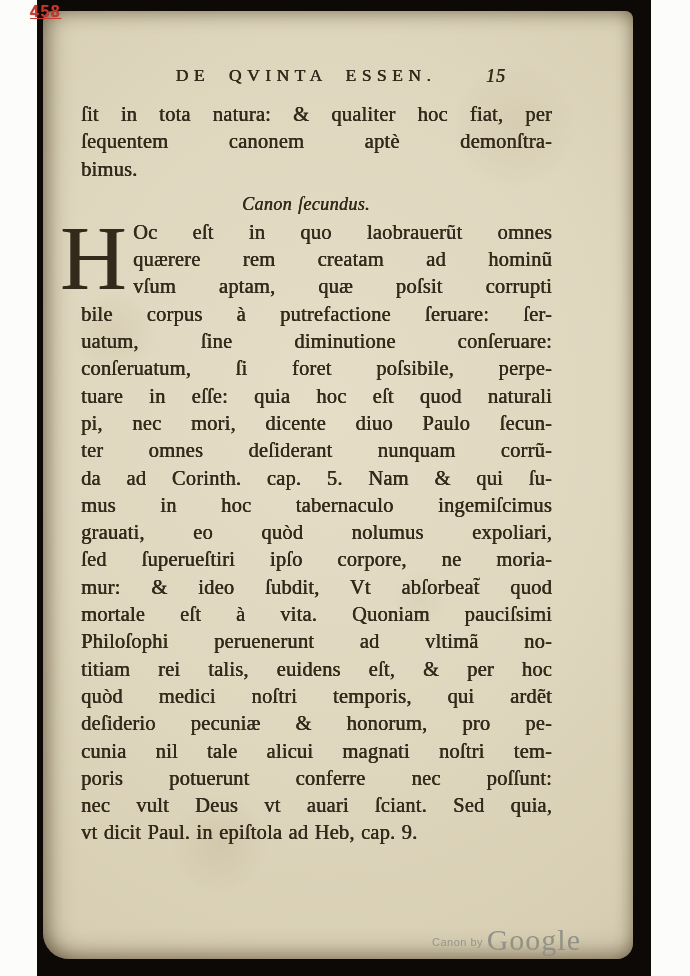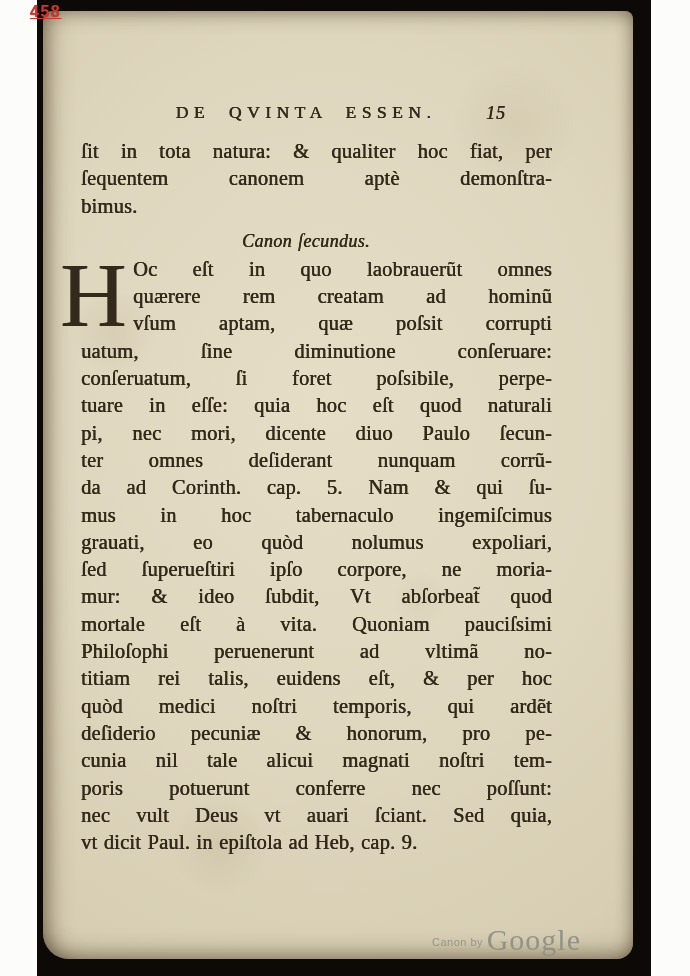--- a/index.html
+++ b/index.html
@@ -44,21 +44,21 @@
       radial-gradient(circle 40px at 64% 62%, rgba(120,95,55,.05), transparent 70%);
   }
   .content{
     position:absolute;left:17px;top:0;width:492px;
     color:var(--ink);
     font-size:20.5px;line-height:27.3px;
     letter-spacing:.2px;word-spacing:1px;
     text-shadow:.4px 0 currentColor,0 .2px rgba(40,30,15,.55);
   }
   .header{
-    position:relative;margin-top:87px;height:28px;
+    position:relative;margin-top:50px;height:28px;
     text-align:center;
   }
   .running-title{
     font-size:17.5px;letter-spacing:5.5px;word-spacing:9px;
   }
   .page-number{
     position:absolute;right:46px;top:2px;
     font-size:18px;font-style:italic;letter-spacing:1px;
   }
   .para{margin:0;}
@@ -121,20 +121,21 @@
 
       <div class="section-heading">Canon ſecundus.</div>
 
       <div class="para canon">
         <div class="drop-cap">H</div>
 
         <div class="line j">Oc eſt in quo laobrauerũt omnes</div>
         <div class="line j">quærere rem creatam ad hominũ</div>
         <div class="line j">vſum aptam, quæ poſsit corrupti</div>
 
+        <div class="line j">bile corpus à putrefactione ſeruare: ſer-</div>
         <div class="line j">uatum, ſine diminutione conſeruare:</div>
         <div class="line j">conſeruatum, ſi foret poſsibile, perpe-</div>
         <div class="line j">tuare in eſſe: quia hoc eſt quod naturali</div>
         <div class="line j">pi, nec mori, dicente diuo Paulo ſecun-</div>
         <div class="line j">ter omnes deſiderant nunquam corrũ-</div>
         <div class="line j">da ad Corinth. cap. 5. Nam &amp; qui ſu-</div>
         <div class="line j">mus in hoc tabernaculo ingemiſcimus</div>
         <div class="line j">grauati, eo quòd nolumus expoliari,</div>
         <div class="line j">ſed ſuperueſtiri ipſo corpore, ne moria-</div>
         <div class="line j">mur: &amp; ideo ſubdit, Vt abſorbeat̃ quod</div>

